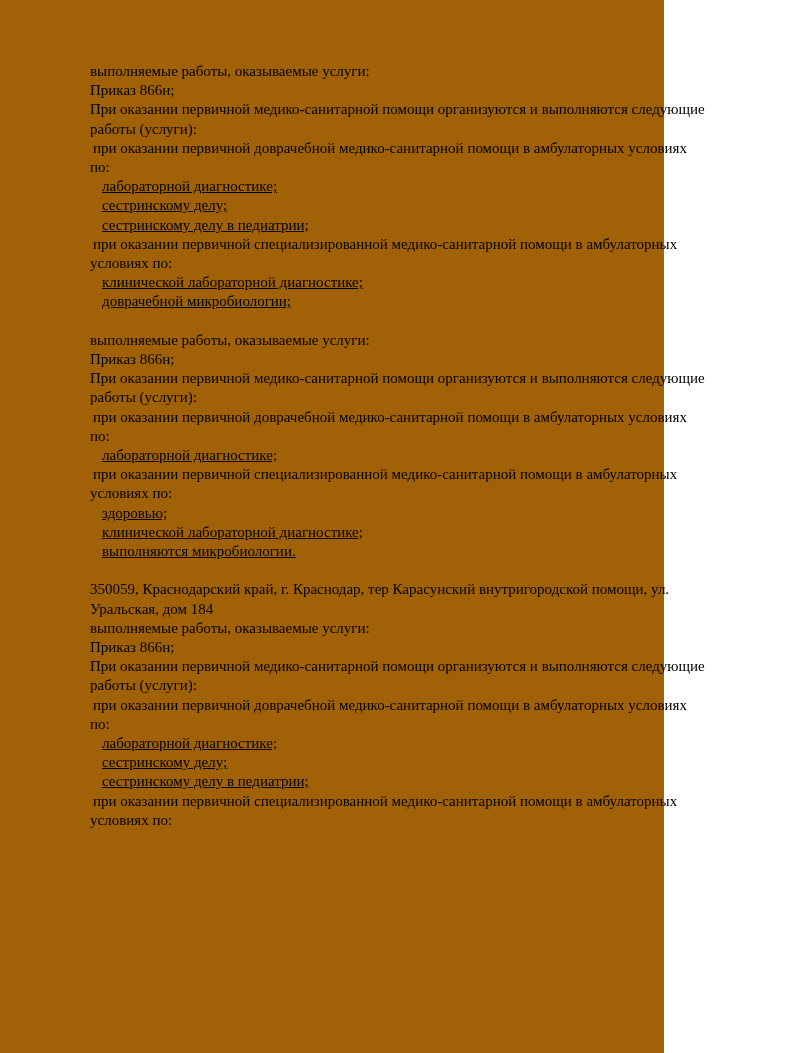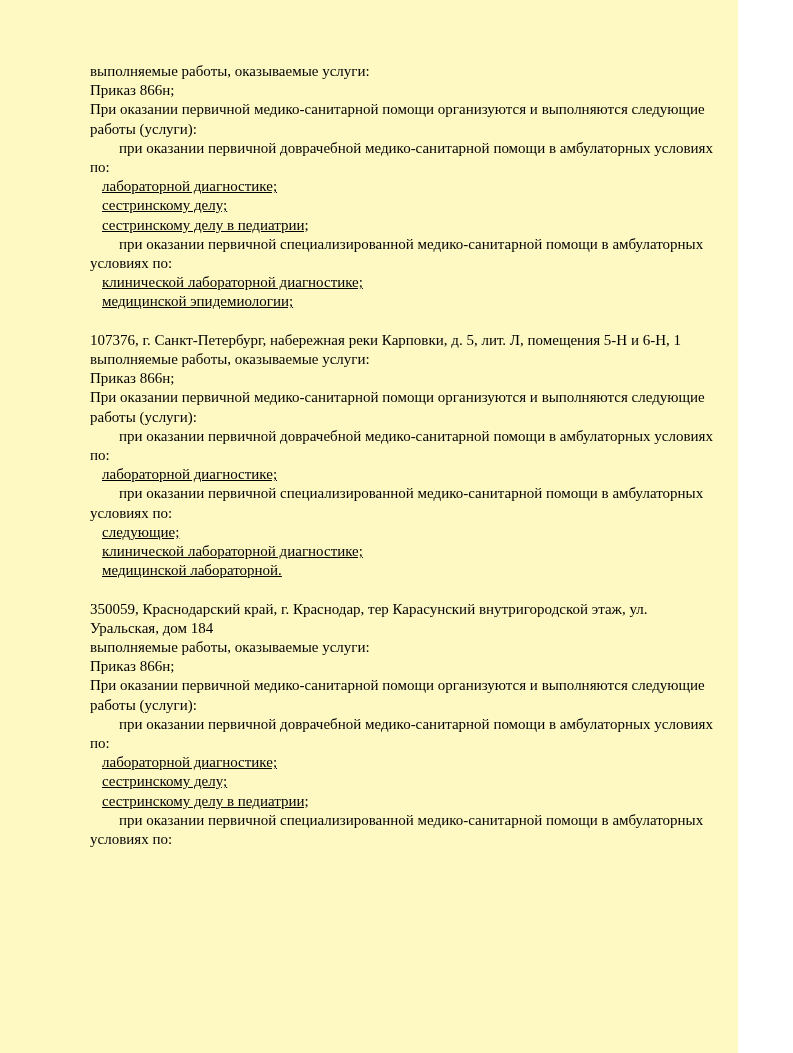--- a/index.html
+++ b/index.html
@@ -11,72 +11,71 @@
     width: 793px;
     height: 1053px;
     overflow: hidden;
     font-family: "Liberation Serif", "DejaVu Serif", serif;
     font-size: 15px;
     line-height: 19.2px;
     color: #000000;
   }
   .page {
     box-sizing: border-box;
-    width: 738px;
+    width: 664px;
     height: 1053px;
     padding: 62px 56px 0 90px;
-    background: #fef9c3;
+    background: #a16207;
   }
   .section { margin: 0; }
   .section + .section { margin-top: 19.2px; }
   .line {
     white-space: pre;
     min-height: 19.2px;
   }
   .ind0 { padding-left: 0; }
-  .ind1 { padding-left: 3px; margin-left: 26px; }
+  .ind1 { padding-left: 3px; }
   .ind2 { padding-left: 12px; text-decoration: underline; }
 </style>
 </head>
 <body>
 
 <div class="page">
   <div>
       <div class="section">
         <div class="line ind0">выполняемые работы, оказываемые услуги:</div>
         <div class="line ind0">Приказ 866н;</div>
         <div class="line ind0">При оказании первичной медико-санитарной помощи организуются и выполняются следующие</div>
         <div class="line ind0">работы (услуги):</div>
         <div class="line ind1">при оказании первичной доврачебной медико-санитарной помощи в амбулаторных условиях</div>
         <div class="line ind0">по:</div>
         <div class="line ind2">лабораторной диагностике;</div>
         <div class="line ind2">сестринскому делу;</div>
         <div class="line ind2">сестринскому делу в педиатрии;</div>
         <div class="line ind1">при оказании первичной специализированной медико-санитарной помощи в амбулаторных</div>
         <div class="line ind0">условиях по:</div>
         <div class="line ind2">клинической лабораторной диагностике;</div>
-        <div class="line ind2">медицинской эпидемиологии;</div>
+        <div class="line ind2">доврачебной микробиологии;</div>
       </div>
       <div class="section">
-        <div class="line ind0">107376, г. Санкт-Петербург, набережная реки Карповки, д. 5, лит. Л, помещения 5-Н и 6-Н, 1</div>
         <div class="line ind0">выполняемые работы, оказываемые услуги:</div>
         <div class="line ind0">Приказ 866н;</div>
         <div class="line ind0">При оказании первичной медико-санитарной помощи организуются и выполняются следующие</div>
         <div class="line ind0">работы (услуги):</div>
         <div class="line ind1">при оказании первичной доврачебной медико-санитарной помощи в амбулаторных условиях</div>
         <div class="line ind0">по:</div>
         <div class="line ind2">лабораторной диагностике;</div>
         <div class="line ind1">при оказании первичной специализированной медико-санитарной помощи в амбулаторных</div>
         <div class="line ind0">условиях по:</div>
-        <div class="line ind2">следующие;</div>
+        <div class="line ind2">здоровью;</div>
         <div class="line ind2">клинической лабораторной диагностике;</div>
-        <div class="line ind2">медицинской лабораторной.</div>
+        <div class="line ind2">выполняются микробиологии.</div>
       </div>
       <div class="section">
-        <div class="line ind0">350059, Краснодарский край, г. Краснодар, тер Карасунский внутригородской этаж, ул.</div>
+        <div class="line ind0">350059, Краснодарский край, г. Краснодар, тер Карасунский внутригородской помощи, ул.</div>
         <div class="line ind0">Уральская, дом 184</div>
         <div class="line ind0">выполняемые работы, оказываемые услуги:</div>
         <div class="line ind0">Приказ 866н;</div>
         <div class="line ind0">При оказании первичной медико-санитарной помощи организуются и выполняются следующие</div>
         <div class="line ind0">работы (услуги):</div>
         <div class="line ind1">при оказании первичной доврачебной медико-санитарной помощи в амбулаторных условиях</div>
         <div class="line ind0">по:</div>
         <div class="line ind2">лабораторной диагностике;</div>
         <div class="line ind2">сестринскому делу;</div>
         <div class="line ind2">сестринскому делу в педиатрии;</div>

